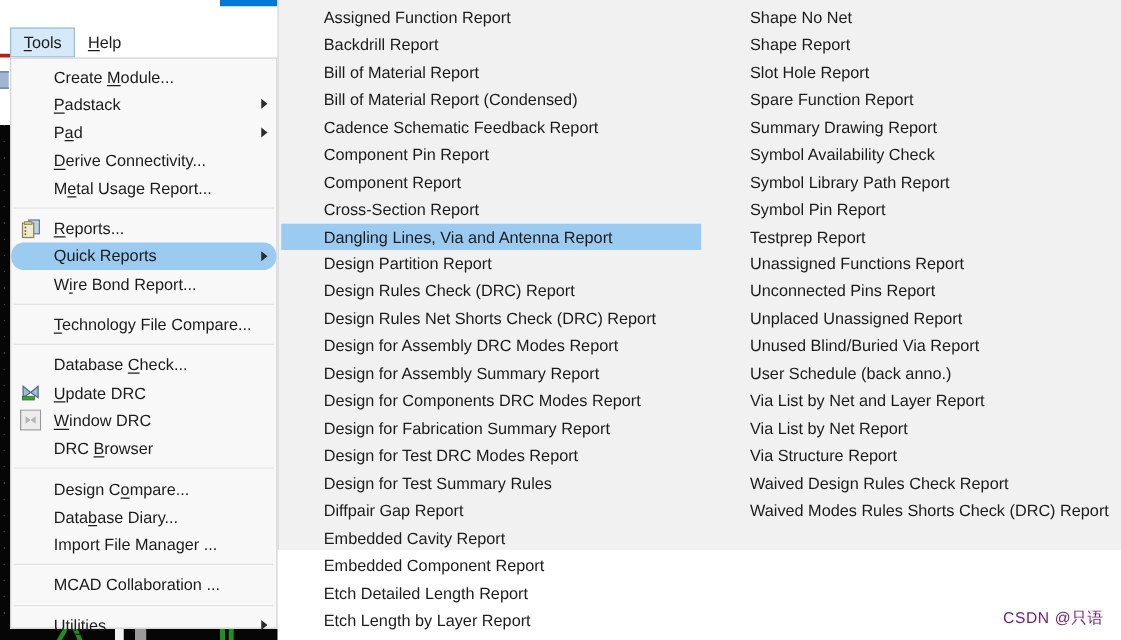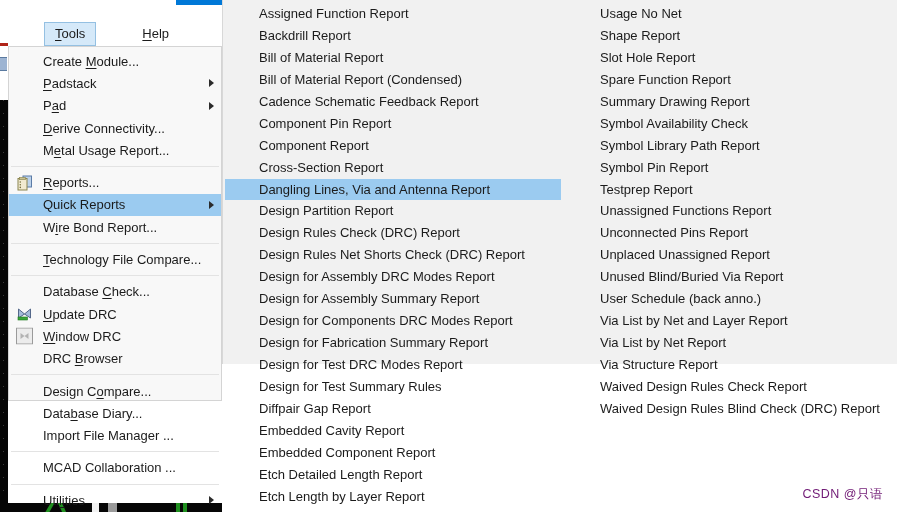--- a/index.html
+++ b/index.html
@@ -24,40 +24,40 @@
   .canvas-bottom { position:absolute; left:0; top:503px; width:222px; height:9px; background:#060606; overflow:hidden; }
   .cb-green-slant1 { position:absolute; left:48px; top:0; width:4px; height:9px; background:#1f8f1f; transform:skewX(-30deg); }
   .cb-green-slant2 { position:absolute; left:60px; top:0; width:4px; height:9px; background:#1f8f1f; transform:skewX(25deg); }
   .cb-white-rect { position:absolute; left:92px; top:0; width:7px; height:9px; background:#f2f2f2; }
   .cb-gray-rect  { position:absolute; left:108px; top:0; width:9px; height:9px; background:#9a9a9a; }
   .cb-green-bar1 { position:absolute; left:176px; top:0; width:4px; height:9px; background:#1f8f1f; }
   .cb-green-bar2 { position:absolute; left:183px; top:0; width:4px; height:9px; background:#1f8f1f; }
 
   
   .menubar { position:absolute; left:8px; top:22px; height:24px; display:flex; align-items:stretch; background:#fff; }
-  .mb-item { padding:0 10px; line-height:23px; cursor:default;margin-left:36px; }
+  .mb-item { padding:0 10px; line-height:23px; cursor:default; }
   .mb-selected { background:var(--menubar-selected-bg); border:1px solid var(--menubar-selected-border); line-height:21px; }
   u { text-decoration:underline; text-underline-offset:2px; }
 
   
   .tools-menu {
-    position:absolute; left:8px; top:46px; width:214px; height:355px;
+    position:absolute; left:8px; top:46px; width:214px; height:457px;
     background:var(--menu-bg); border:1px solid #d4d4d4; padding-top:3px;text-align:right;
   }
   .tm-item { position:relative; height:22.3px; display:flex; align-items:center; padding-left:34px; cursor:default; }
-  .tm-item.hl { background:var(--highlight-blue); }
+  .tm-item.hl { background:var(--highlight-blue);border-radius:10px; }
   .tm-icon { position:absolute; left:7px; top:50%; transform:translateY(-50%); width:17px; height:17px; display:block; }
   .tm-icon svg { display:block; }
   .tm-arrow { position:absolute; right:7px; top:50%; transform:translateY(-50%); width:0; height:0;
     border-left:5px solid #2b2b2b; border-top:4px solid transparent; border-bottom:4px solid transparent; }
   .tm-sep { height:1px; background:#e3e3e3; margin:4.5px 2px; }
 
   
   .submenu {
-    position:absolute; left:222px; top:0; width:675px; height:364px;
+    position:absolute; left:222px; top:0; width:675px; height:440px;
     background:var(--panel-bg); border-left:1px solid #d8d8d8;
   }
   .sm-col { position:absolute; top:3px; }
   .sm-col1 { left:2px; width:336px; }
   .sm-col2 { left:337px; width:334px; }
   .sm-item { height:21.95px; line-height:21.95px; white-space:nowrap; cursor:default; }
   .sm-col1 .sm-item { padding-left:34px; }
   .sm-col2 .sm-item { padding-left:40px; }
   .sm-item.hl { background:var(--highlight-blue); }
 
@@ -201,37 +201,37 @@
         <div class="sm-item">Design for Fabrication Summary Report</div>
         <div class="sm-item">Design for Test DRC Modes Report</div>
         <div class="sm-item">Design for Test Summary Rules</div>
         <div class="sm-item">Diffpair Gap Report</div>
         <div class="sm-item">Embedded Cavity Report</div>
         <div class="sm-item">Embedded Component Report</div>
         <div class="sm-item">Etch Detailed Length Report</div>
         <div class="sm-item">Etch Length by Layer Report</div>
       </div>
     <div class="sm-col sm-col2">
-        <div class="sm-item">Usage No Net</div>
+        <div class="sm-item">Shape No Net</div>
         <div class="sm-item">Shape Report</div>
         <div class="sm-item">Slot Hole Report</div>
         <div class="sm-item">Spare Function Report</div>
         <div class="sm-item">Summary Drawing Report</div>
         <div class="sm-item">Symbol Availability Check</div>
         <div class="sm-item">Symbol Library Path Report</div>
         <div class="sm-item">Symbol Pin Report</div>
         <div class="sm-item">Testprep Report</div>
         <div class="sm-item">Unassigned Functions Report</div>
         <div class="sm-item">Unconnected Pins Report</div>
         <div class="sm-item">Unplaced Unassigned Report</div>
         <div class="sm-item">Unused Blind/Buried Via Report</div>
         <div class="sm-item">User Schedule (back anno.)</div>
         <div class="sm-item">Via List by Net and Layer Report</div>
         <div class="sm-item">Via List by Net Report</div>
         <div class="sm-item">Via Structure Report</div>
         <div class="sm-item">Waived Design Rules Check Report</div>
-        <div class="sm-item">Waived Design Rules Blind Check (DRC) Report</div>
+        <div class="sm-item">Waived Modes Rules Shorts Check (DRC) Report</div>
       </div>
   </div>
 
   <div class="watermark">CSDN @只语</div>
 
 </div>
 
 </body></html>

